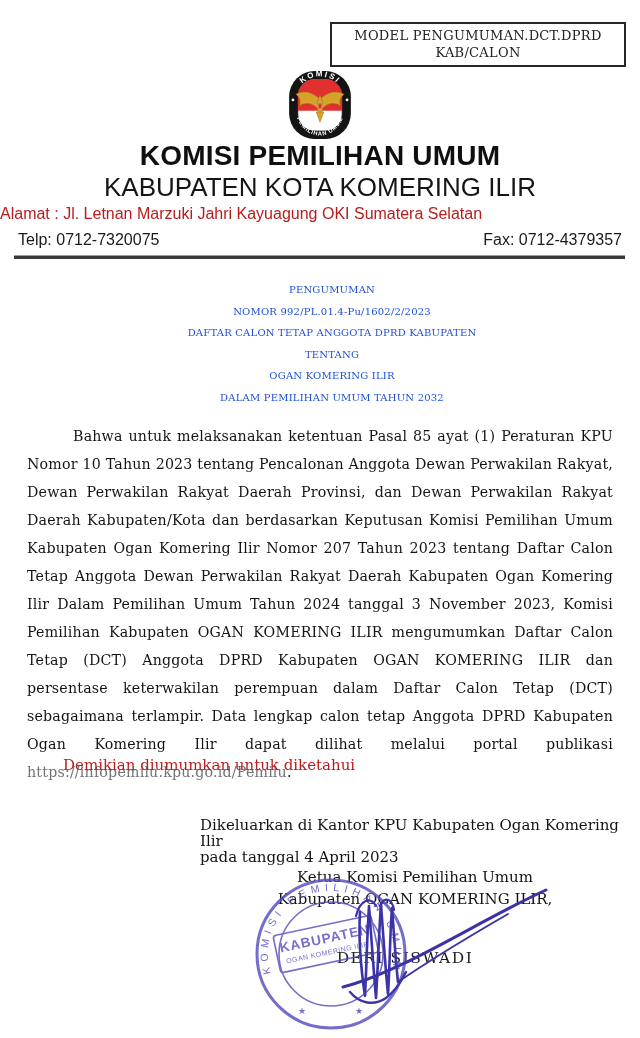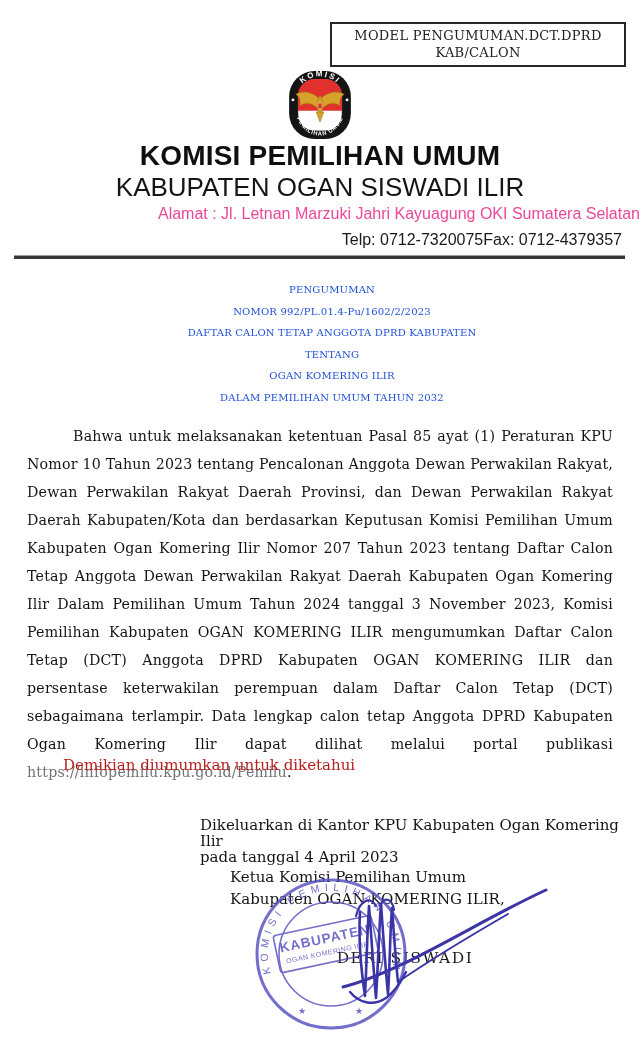--- a/index.html
+++ b/index.html
@@ -18,26 +18,26 @@
   
   .org {
     position:absolute; top:140px; left:0; width:100%; text-align:center;
     font-family:"Liberation Sans", sans-serif; font-weight:bold; font-size:28px; color:#0f0f0f; letter-spacing:.2px;
   }
   .region {
     position:absolute; top:172px; left:0; width:100%; text-align:center;
     font-family:"Liberation Sans", sans-serif; font-size:26px; color:#151515;
   }
   .address {
-    position:absolute; top:205px; left:0; width:100%; text-align:right;
-    font-family:"Liberation Sans", sans-serif; font-size:16px; color:#ec4899;
+    position:absolute; top:205px; left:0; width:100%; text-align:left;
+    font-family:"Liberation Sans", sans-serif; font-size:16px; color:#b91c1c;
   }
   .contact {
     position:absolute; top:231px; left:18px; right:18px;
-    display:flex; justify-content:flex-end;
+    display:flex; justify-content:space-between;
     font-family:"Liberation Sans", sans-serif; font-size:16px; color:#1a1a1a;
   }
   .rule {
     position:absolute; top:255px; left:14px; right:15px; height:4px;
     background:linear-gradient(to bottom, #9c9c9c 0 1.5px, #383838 1.5px 4px);
   }
   
   .title-block {
     position:absolute; top:279px; left:12px; width:100%; text-align:center;
     font-size:10px; line-height:21.5px; letter-spacing:.2px; color:#1d4ed8;
@@ -45,21 +45,21 @@
   
   .body-par {
     position:absolute; top:408px; left:27px; width:586px;
     font-size:14.2px; line-height:28px; text-align:justify; text-indent:46px;
     letter-spacing:.2px; color:#141414;
   }
   .link { color:#737373; cursor:pointer; }
   .closing { position:absolute; top:756px; left:63px; font-size:15px; color:#b91c1c; }
   
   .issued { position:absolute; top:817px; left:200px; font-size:15px; line-height:16px; color:#141414; }
-  .role { position:absolute; top:866px; left:230px; width:370px; font-size:15px; line-height:22px; color:#141414; z-index:1; }
+  .role { position:absolute; top:866px; left:230px; width:370px; text-align:center; font-size:15px; line-height:22px; color:#141414; z-index:1; }
   .signer-name { position:absolute; top:949px; left:270px; width:270px; text-align:center; font-size:15.5px; letter-spacing:1.5px; color:#1c1c1c; z-index:1; }
   .stamp { position:absolute; left:252px; top:875px; z-index:2; opacity:.82; }
   .signature { position:absolute; left:330px; top:876px; z-index:3; }
 </style>
 </head>
 <body>
 
 <div class="page">
 
   <div class="model-box">
@@ -90,21 +90,21 @@
     <circle cx="92.5" cy="47" r="2.2" fill="#fff"></circle>
     <text font-family="Liberation Sans, sans-serif" font-size="12.5" font-weight="bold" fill="#ffffff" letter-spacing="3">
       <textPath href="#logoTopArc" startOffset="50%" text-anchor="middle">KOMISI</textPath>
     </text>
     <text font-family="Liberation Sans, sans-serif" font-size="9" font-weight="bold" fill="#ffffff" letter-spacing="1.2">
       <textPath href="#logoBotArc" startOffset="50%" text-anchor="middle">PEMILIHAN UMUM</textPath>
     </text>
   </svg>
 
   <div class="org">KOMISI PEMILIHAN UMUM</div>
-  <div class="region">KABUPATEN OGAN SISWADI ILIR</div>
+  <div class="region">KABUPATEN KOTA KOMERING ILIR</div>
   <div class="address">Alamat : Jl. Letnan Marzuki Jahri Kayuagung OKI Sumatera Selatan</div>
   <div class="contact">
     <span>Telp: 0712-7320075</span>
     <span>Fax: 0712-4379357</span>
   </div>
   <div class="rule"></div>
 
   <div class="title-block">
     <div>PENGUMUMAN</div>
     <div>NOMOR 992/PL.01.4-Pu/1602/2/2023</div>

